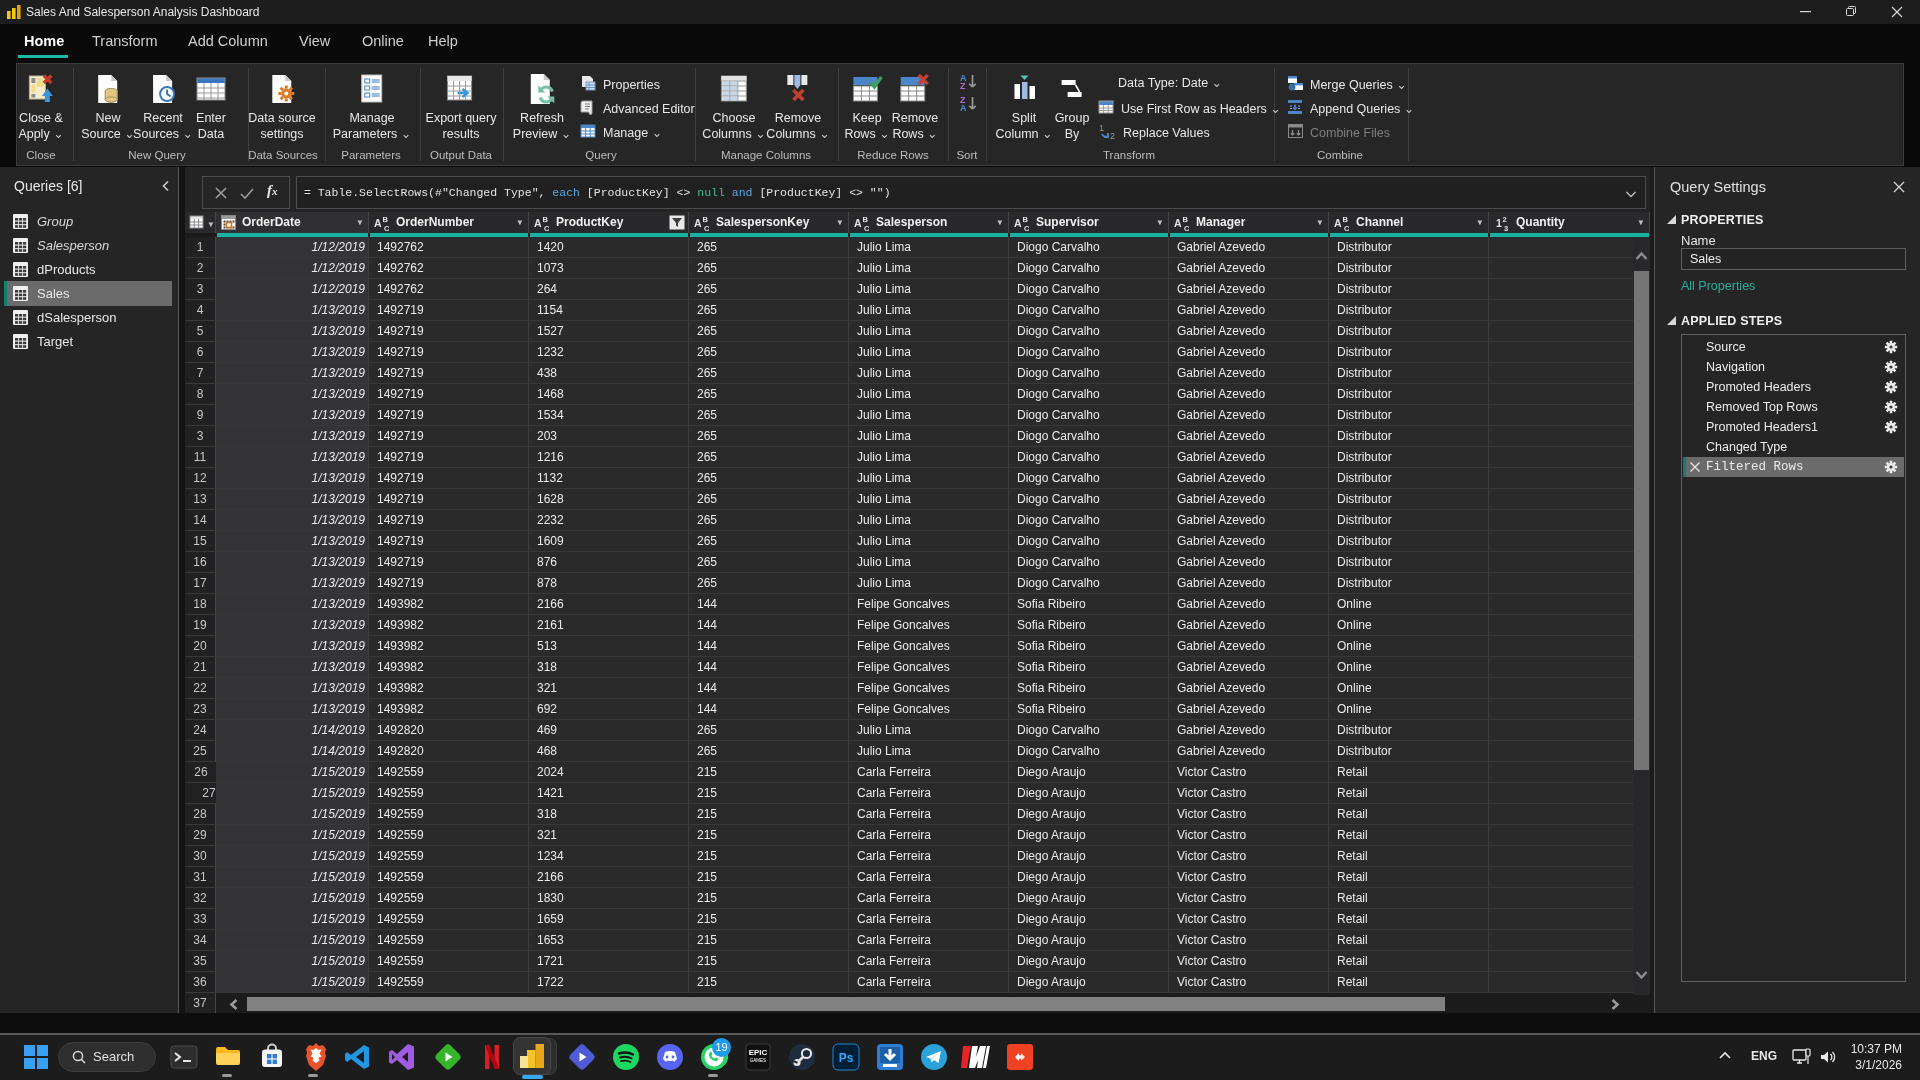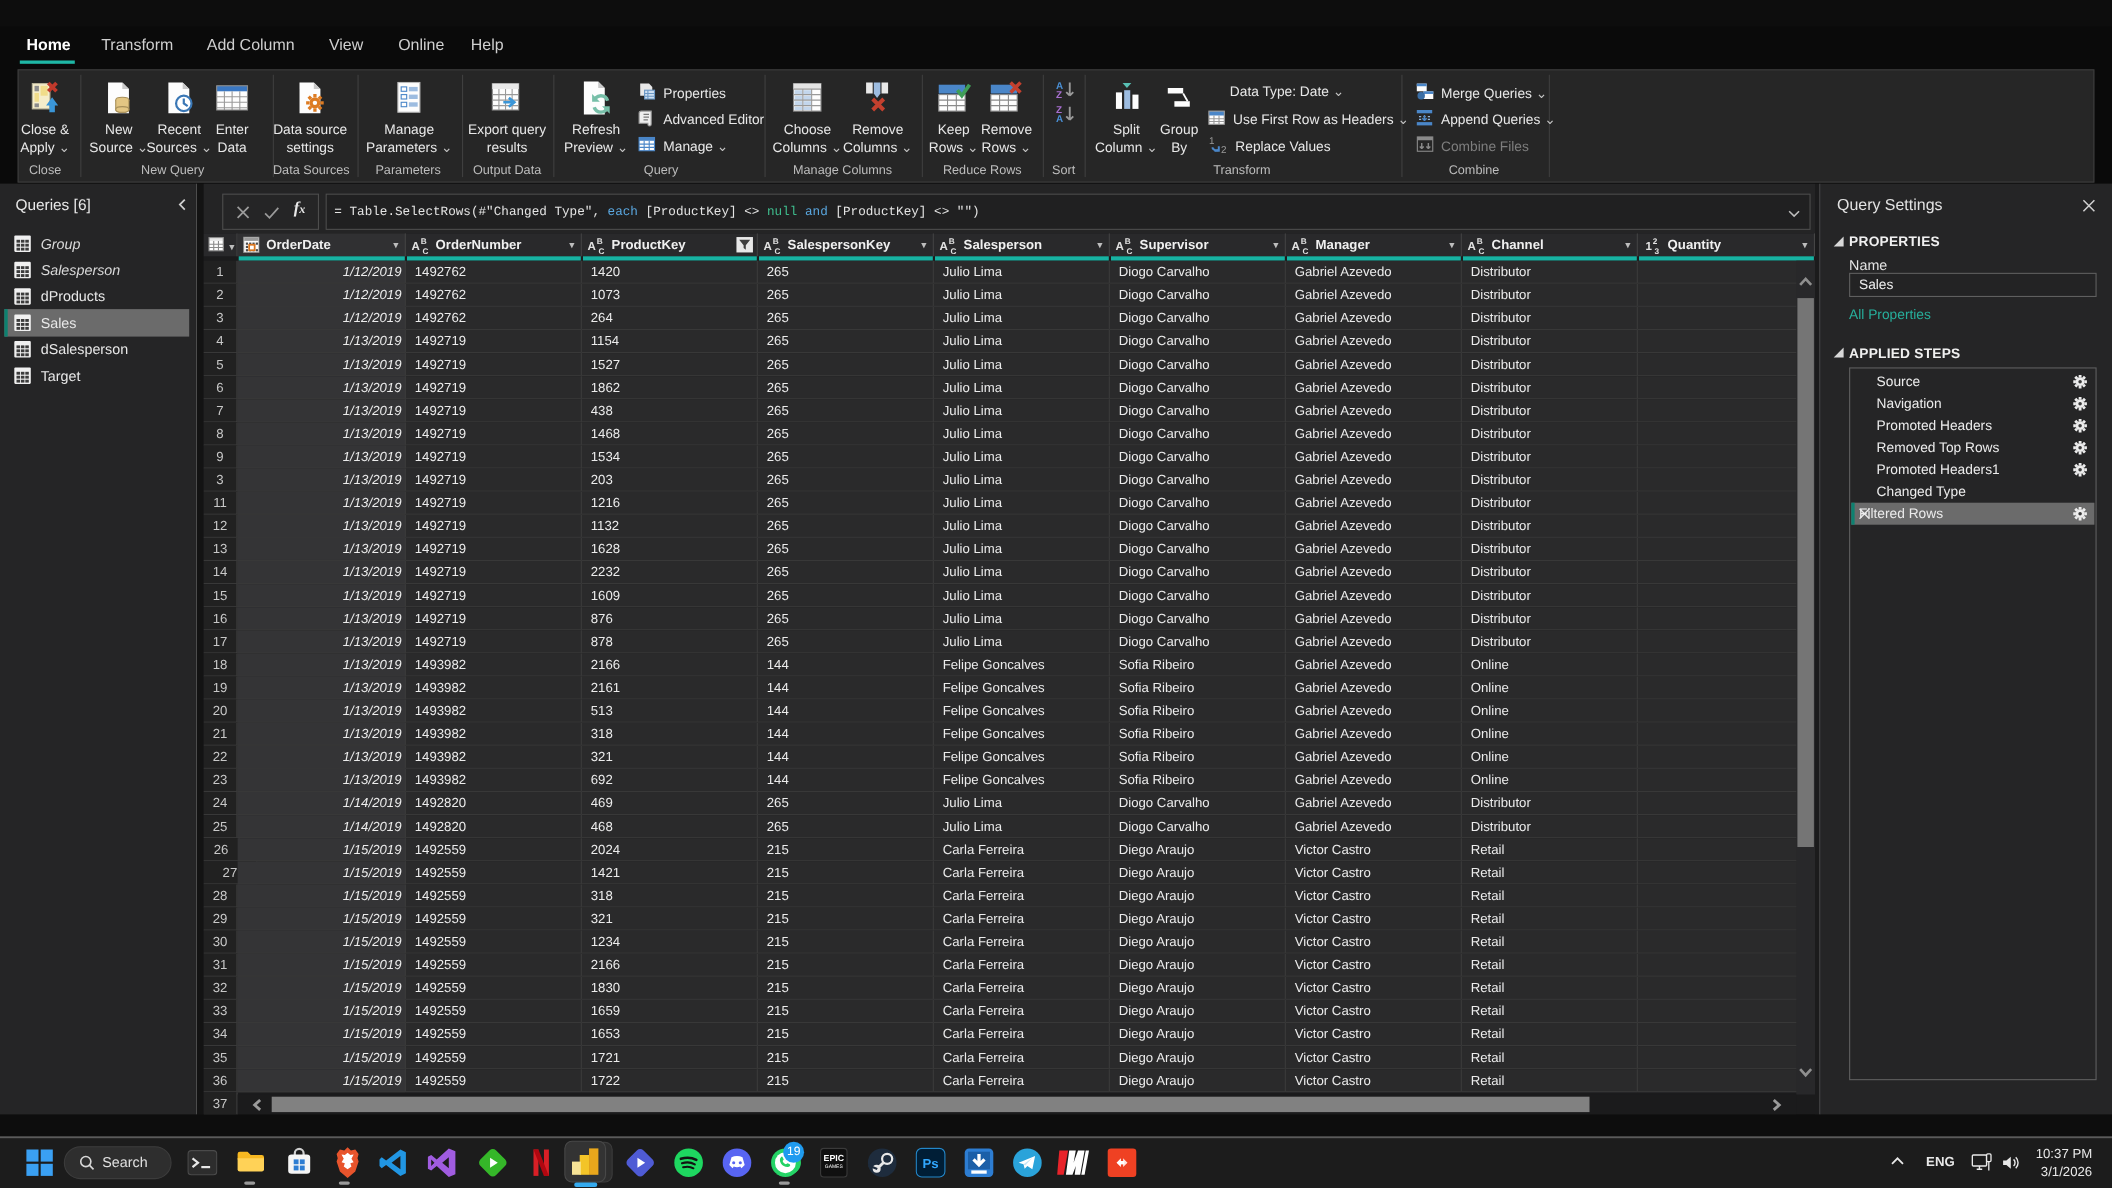--- a/index.html
+++ b/index.html
@@ -54,31 +54,49 @@
   #rpanel { position:absolute; left:1655px; top:0; width:265px; height:846px; background:#252526; }
   #rpanel .ptitle { position:absolute; left:15px; top:12px; font-size:14.5px; color:#e2e2e2; }
   .sechdr { position:absolute; left:26px; font-size:12.5px; font-weight:bold; color:#f0f0f0; letter-spacing:0.2px; }
   .tri { position:absolute; left:12px; width:0; height:0; border-left:9px solid transparent; border-bottom:9px solid #d8d8d8; }
   #nameinput { position:absolute; left:26px; top:81px; width:225px; height:22px; border:1px solid #5f5f5f; background:#232324; color:#efefef; font-size:12.5px; line-height:20px; padding-left:8px; }
   #allprops { position:absolute; left:26px; top:112px; color:#27ae9b; font-size:12.5px; }
   #stepsbox { position:absolute; left:26px; top:167px; width:225px; height:648px; border:1px solid #5f5f5f; }
   .step { position:absolute; left:1px; width:221px; height:20px; font-size:12.5px; color:#ececec; line-height:20px; }
   .step span { position:absolute; left:23px; }
   .step.sel { background:#6b6b6b; border-left:3px solid #0d8170; }
-  .step.sel span { left:4px; }
+  .step.sel span { left:20px;font-family:Liberation Mono, monospace; }
   #statusbar { left:0; top:1013px; width:1920px; height:20px; background:#252526; border-top:1px solid #3c3c3c; color:#d9d9d9; font-size:11px; }
   #winedge { left:0; top:1033px; width:1920px; height:2px; background:#5a5a5a; }
   #taskbar { left:0; top:1035px; width:1920px; height:45px; background:#1c1c1c; }
   .tbicon { position:absolute; top:6px; }
   .tray { position:absolute; color:#e8e8e8; font-size:12px; }
 </style>
 </head>
 <body>
 <div id="root">
 
+  <div id="titlebar" class="abs">
+    <svg style="position:absolute;left:7px;top:5px" width="14" height="14" viewBox="0 0 14 14">
+        <rect x="0" y="6" width="3.6" height="8" fill="#f0c713"></rect>
+        <rect x="5" y="3" width="3.6" height="11" fill="#f0c713"></rect>
+        <rect x="10" y="0" width="3.6" height="14" fill="#d9a512"></rect>
+      </svg>
+    <div class="apptitle">Sales And Salesperson Analysis Dashboard</div>
+    <div class="winbtn" style="right:92px"><svg width="46" height="24">
+          <rect x="18" y="11" width="11" height="1.2" fill="#d8d8d8"></rect>
+        </svg></div>
+    <div class="winbtn" style="right:46px"><svg width="46" height="24">
+          <rect x="18.5" y="8.5" width="7" height="7" rx="1" fill="none" stroke="#d8d8d8"></rect>
+          <path d="M20.5 8.5 v-1 a1 1 0 0 1 1 -1 h5 a1 1 0 0 1 1 1 v5 a1 1 0 0 1 -1 1 h-1" fill="none" stroke="#d8d8d8"></path>
+        </svg></div>
+    <div class="winbtn" style="right:0"><svg width="46" height="24">
+          <path d="M18 7 l10 10 M28 7 l-10 10" stroke="#d8d8d8" stroke-width="1.2"></path>
+        </svg></div>
+  </div>
   <div id="tabs" class="abs">
     <div class="tab active" style="left:24px">Home</div>
     <div class="tab" style="left:92px">Transform</div>
     <div class="tab" style="left:188px">Add Column</div>
     <div class="tab" style="left:299px">View</div>
     <div class="tab" style="left:362px">Online</div>
     <div class="tab" style="left:428px">Help</div>
     <div id="hometab-underline"></div>
   </div>
 
@@ -572,21 +590,21 @@
 <div class="cell" style="left:344px;top:109px;width:160px">1527</div>
 <div class="cell" style="left:504px;top:109px;width:160px">265</div>
 <div class="cell" style="left:664px;top:109px;width:160px">Julio Lima</div>
 <div class="cell" style="left:824px;top:109px;width:160px">Diogo Carvalho</div>
 <div class="cell" style="left:984px;top:109px;width:160px">Gabriel Azevedo</div>
 <div class="cell" style="left:1144px;top:109px;width:160px">Distributor</div>
 <div class="cell" style="left:1304px;top:109px;width:161px"></div>
 <div class="cell rn" style="left:0;top:130px;width:31px">6</div>
 <div class="cell c-date" style="left:31px;top:130px;width:153px">1/13/2019</div>
 <div class="cell" style="left:184px;top:130px;width:160px">1492719</div>
-<div class="cell" style="left:344px;top:130px;width:160px">1862</div>
+<div class="cell" style="left:344px;top:130px;width:160px">1232</div>
 <div class="cell" style="left:504px;top:130px;width:160px">265</div>
 <div class="cell" style="left:664px;top:130px;width:160px">Julio Lima</div>
 <div class="cell" style="left:824px;top:130px;width:160px">Diogo Carvalho</div>
 <div class="cell" style="left:984px;top:130px;width:160px">Gabriel Azevedo</div>
 <div class="cell" style="left:1144px;top:130px;width:160px">Distributor</div>
 <div class="cell" style="left:1304px;top:130px;width:161px"></div>
 <div class="cell rn" style="left:0;top:151px;width:31px">7</div>
 <div class="cell c-date" style="left:31px;top:151px;width:153px">1/13/2019</div>
 <div class="cell" style="left:184px;top:151px;width:160px">1492719</div>
 <div class="cell" style="left:344px;top:151px;width:160px">438</div>

